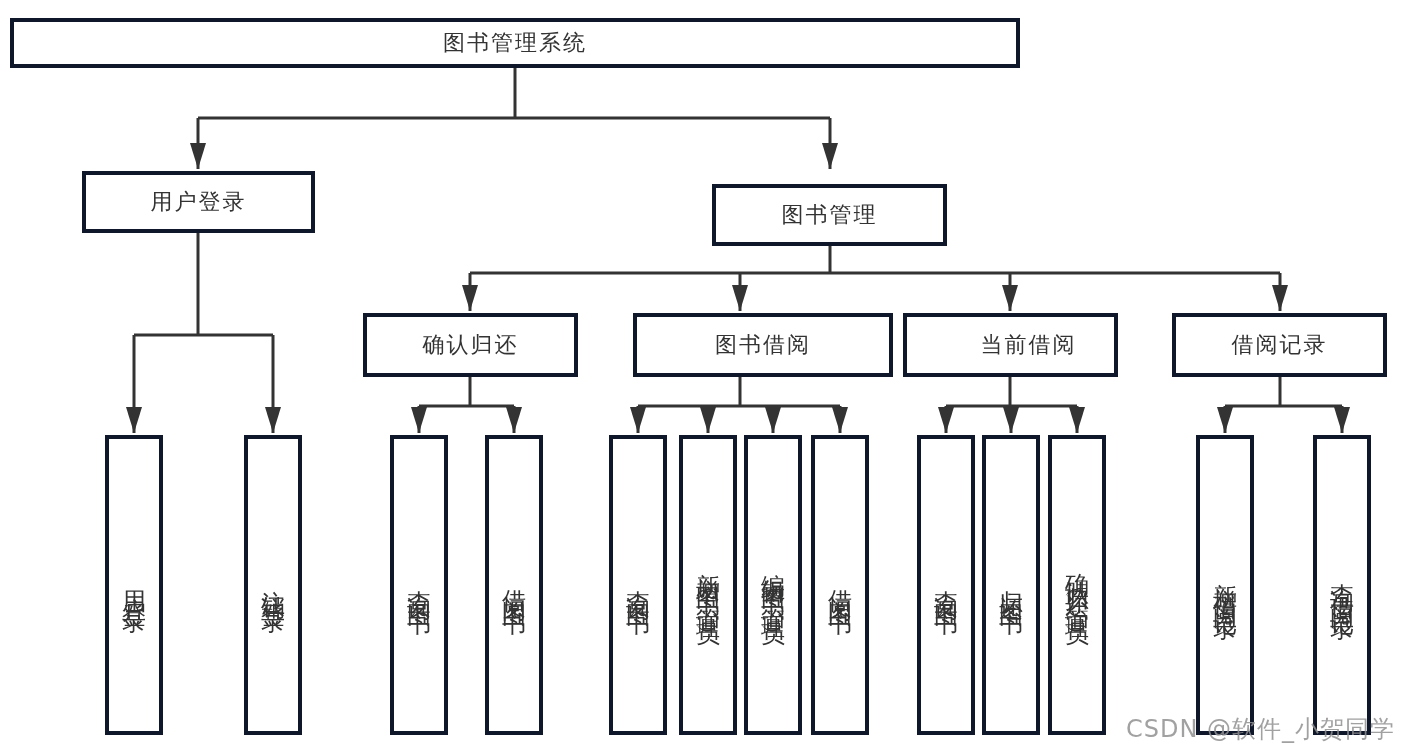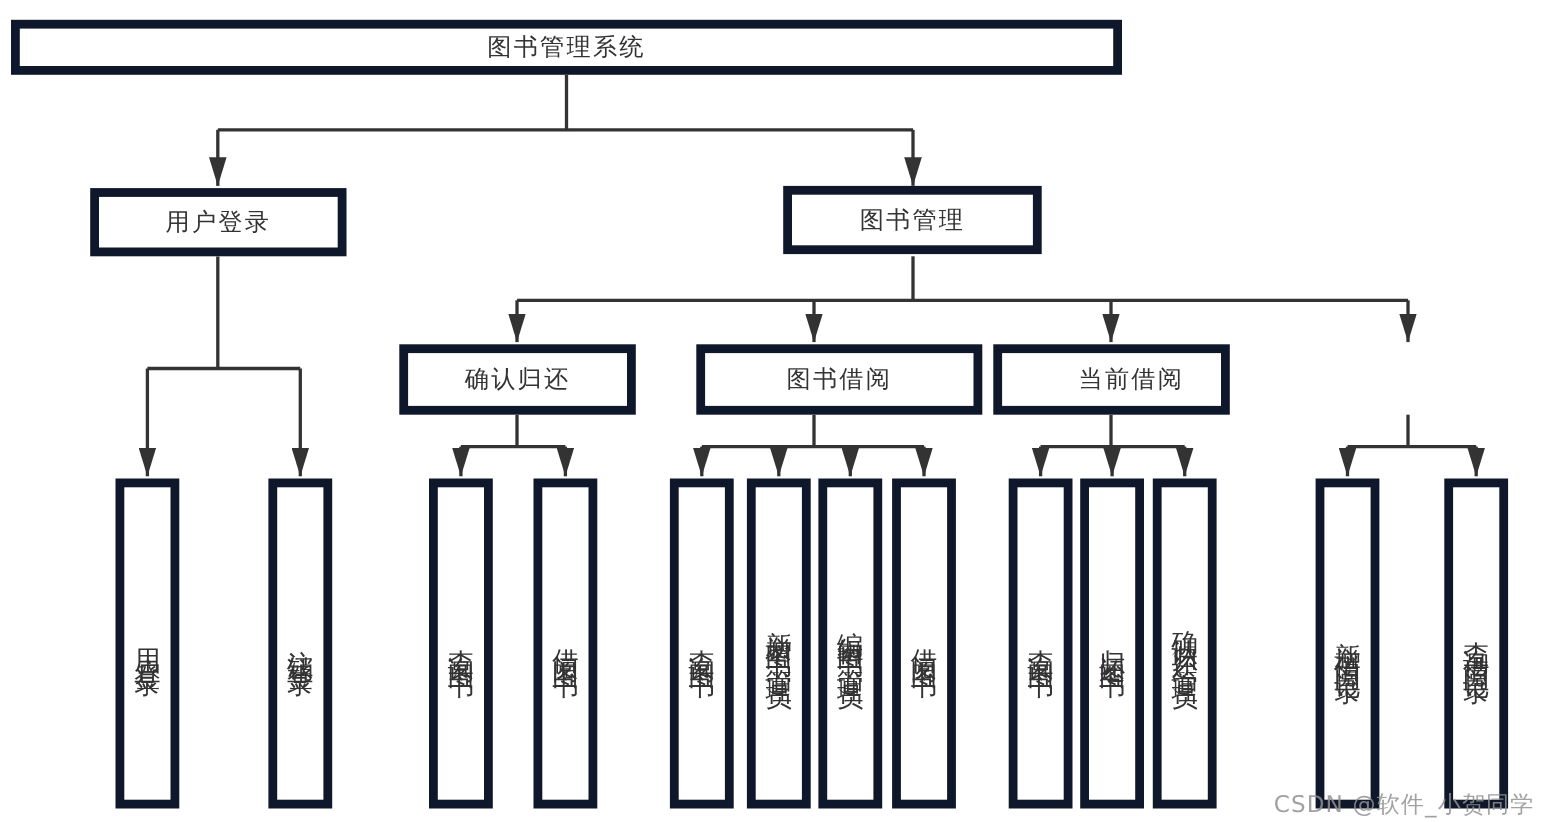--- a/index.html
+++ b/index.html
@@ -13,21 +13,21 @@
   }
   #wires {
     position: absolute;
     left: 0; top: 0;
     width: 1405px; height: 747px;
   }
   .node {
     position: absolute;
     box-sizing: border-box;
     background: #ffffff;
-    border: 8px solid #0f172a;
+    border: 4px solid #0f172a;
     color: #333333;
     display: flex;
     align-items: center;
     justify-content: center;
     z-index: 2;
   }
   .h-node {
     font-size: 22px;
     letter-spacing: 2px;
     white-space: nowrap;
@@ -39,21 +39,21 @@
     letter-spacing: 7px;
     line-height: 1;
     width: 58px;
     top: 435px;
     height: 300px;
   }
   .watermark {
     position: absolute;
     right: 10px;
     bottom: 2px;
-    font-size: 21px;
+    font-size: 24px;
     letter-spacing: 1px;
     color: rgba(144, 144, 144, 0.85);
     z-index: 5;
     white-space: nowrap;
   }
 </style>
 </head>
 <body>
 
 <div id="stage">
@@ -118,25 +118,26 @@
         <path d="M1225 406 H1342"></path>
         <path d="M1225 406 V433" marker-end="url(#arrowhead)"></path>
         <path d="M1342 406 V433" marker-end="url(#arrowhead)"></path>
       </g>
     </g>
   </svg>
 
   <div class="node h-node" style="left:10px; top:18px; width:1010px; height:50px;">图书管理系统</div>
 
   <div class="node h-node" style="left:82px; top:171px; width:233px; height:62px;">用户登录</div>
-  <div class="node h-node" style="left:712px; top:169px; width:235px; height:62px;">图书管理</div>
+  <div class="node h-node" style="left:712px; top:184px; width:235px; height:62px;">图书管理</div>
 
   <div class="node h-node" style="left:363px; top:313px; width:215px; height:64px;">确认归还</div>
   <div class="node h-node" style="left:633px; top:313px; width:260px; height:64px;">图书借阅</div>
   <div class="node h-node" style="left:903px; top:313px; width:215px; height:64px;padding-left:36px;">当前借阅</div>
+  <div class="node h-node" style="left:1172px; top:313px; width:215px; height:64px;">借阅记录</div>
 
   <div class="node v-node" style="left:105px;">用户登录</div>
   <div class="node v-node" style="left:244px;">注销登录</div>
 
   <div class="node v-node" style="left:390px;">查询图书</div>
   <div class="node v-node" style="left:485px;">借阅图书</div>
 
   <div class="node v-node" style="left:609px;">查询图书</div>
   <div class="node v-node" style="left:679px;">新增图书（管理员）</div>
   <div class="node v-node" style="left:744px;">编辑图书（管理员）</div>

